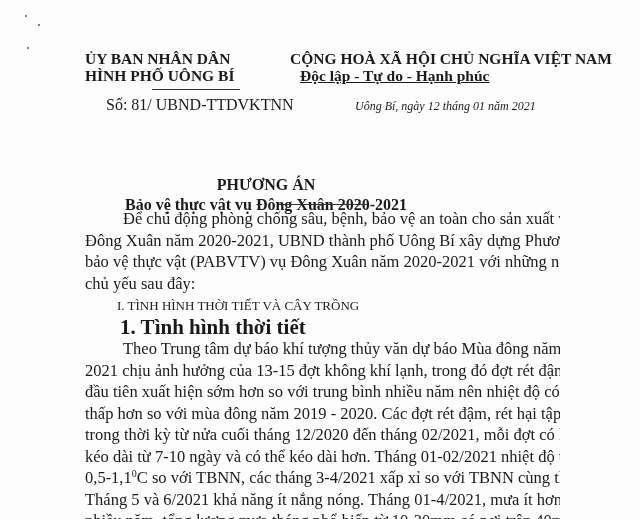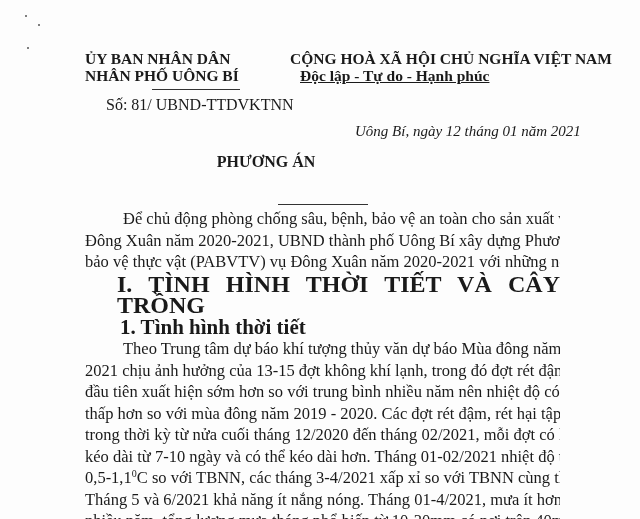--- a/index.html
+++ b/index.html
@@ -7,63 +7,65 @@
     width:640px; height:519px; overflow:hidden; background:#fdfdfd;
     font-family:"Liberation Serif", "DejaVu Serif", serif; color:#1a1a1a;
     position:relative;
   }
   .abs { position:absolute; white-space:nowrap; }
   .hdr-left { left:85px; top:50px; width:230px; text-align:left; font-weight:bold; font-size:15.5px; line-height:17px; }
   .hdr-left-rule { position:absolute; left:152px; top:89px; width:88px; border-top:1px solid #333; }
   .so { left:106px; top:96px; font-size:16px; }
   .hdr-right { left:290px; top:50px; width:345px; text-align:left; font-weight:bold; font-size:15.5px; line-height:17px; }
   .motto { text-decoration:underline; font-size:15.5px;margin-left:10px; }
-  .date { left:355px; top:99px; font-style:italic; font-size:15px;margin-top:24px; }
-  .title { left:0; width:532px; text-align:center; top:152px; font-weight:bold; font-size:16px; line-height:20px; }
+  .date { left:355px; top:99px; font-style:italic; font-size:12px; }
+  .title { left:0; width:532px; text-align:center; top:175px; font-weight:bold; font-size:16px; line-height:20px; }
   .title-rule { position:absolute; left:278px; top:204px; width:90px; border-top:1px solid #333; }
   .body { position:absolute; left:85px; top:208px; width:475px; font-size:16.5px; line-height:21.5px; text-align:justify; }
   .body p { margin:0; }
   .indent { text-indent:38px; }
-  .h1 { font-weight:bold; font-size:24px; padding-left:32px; margin-top:1px !important; }
+  .h1 { font-weight:normal; font-size:13px; padding-left:32px; margin-top:1px !important; }
   .h2 { font-weight:bold; font-size:21px; padding-left:35px; }
   .line { display:block; text-align:justify; text-align-last:justify; white-space:nowrap; overflow:hidden; }
   .last { text-align-last:left; }
   sup { font-size:10px; line-height:0; }
   .speck { position:absolute; width:2px; height:2px; background:#555; border-radius:1px; }
 </style>
 </head>
 <body>
 
 <div class="speck" style="left:25px;top:15px"></div>
 <div class="speck" style="left:38px;top:24px"></div>
 <div class="speck" style="left:27px;top:47px"></div>
 
 <div class="abs hdr-left">
   <div>ỦY BAN NHÂN DÂN</div>
-  <div>NHÂN PHỐ UÔNG BÍ</div>
+  <div>HÌNH PHỐ UÔNG BÍ</div>
 </div>
 <div class="hdr-left-rule"></div>
 <div class="abs so">Số: 81/ UBND-TTDVKTNN</div>
 
 <div class="abs hdr-right">
   <div>CỘNG HOÀ XÃ HỘI CHỦ NGHĨA VIỆT NAM</div>
   <div><span class="motto">Độc lập - Tự do - Hạnh phúc</span></div>
 </div>
 <div class="abs date">Uông Bí, ngày 12 tháng 01 năm 2021</div>
 
 <div class="abs title">
   <div>PHƯƠNG ÁN</div>
+  <div>Bảo vệ thực vật vụ Đông Xuân 2020-2021</div>
 </div>
 <div class="title-rule"></div>
 
 <div class="body">
   <p>
     <span class="line indent">Để chủ động phòng chống sâu, bệnh, bảo vệ an toàn cho sản xuất vụ</span>
     <span class="line">Đông Xuân năm 2020-2021, UBND thành phố Uông Bí xây dựng Phương án</span>
     <span class="line">bảo vệ thực vật (PABVTV) vụ Đông Xuân năm 2020-2021 với những nội dung</span>
+    <span class="line last">chủ yếu sau đây:</span>
   </p>
   <p class="h1">I. TÌNH HÌNH THỜI TIẾT VÀ CÂY TRỒNG</p>
   <p class="h2">1. Tình hình thời tiết</p>
   <p>
     <span class="line indent">Theo Trung tâm dự báo khí tượng thủy văn dự báo Mùa đông năm 2020 -</span>
     <span class="line">2021 chịu ảnh hưởng của 13-15 đợt không khí lạnh, trong đó đợt rét đậm, rét hại</span>
     <span class="line">đầu tiên xuất hiện sớm hơn so với trung bình nhiều năm nên nhiệt độ có xu hướng</span>
     <span class="line">thấp hơn so với mùa đông năm 2019 - 2020. Các đợt rét đậm, rét hại tập trung</span>
     <span class="line">trong thời kỳ từ nửa cuối tháng 12/2020 đến tháng 02/2021, mỗi đợt có khả năng</span>
     <span class="line">kéo dài từ 7-10 ngày và có thể kéo dài hơn. Tháng 01-02/2021 nhiệt độ thấp hơn từ</span>

